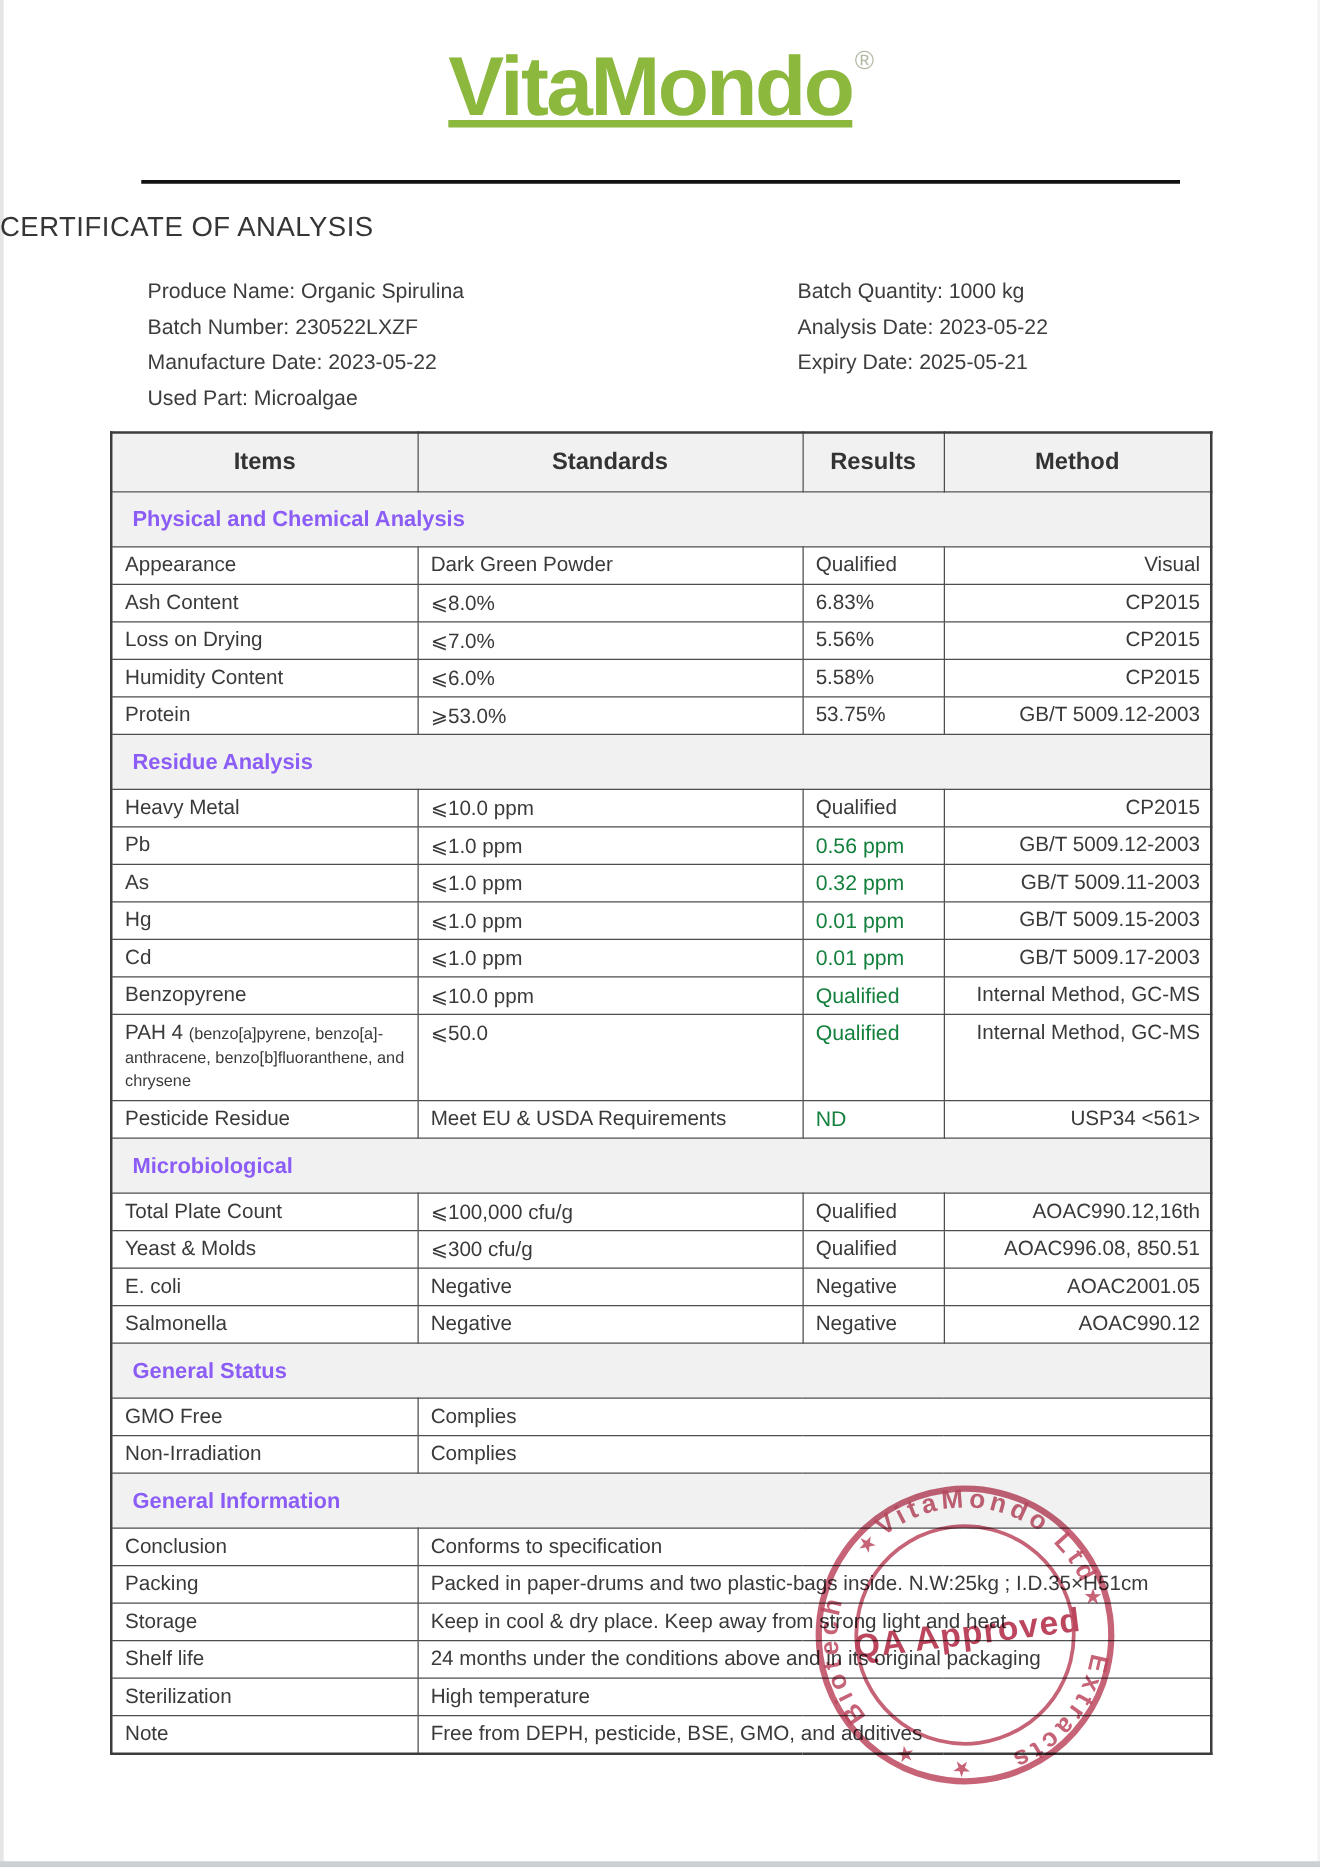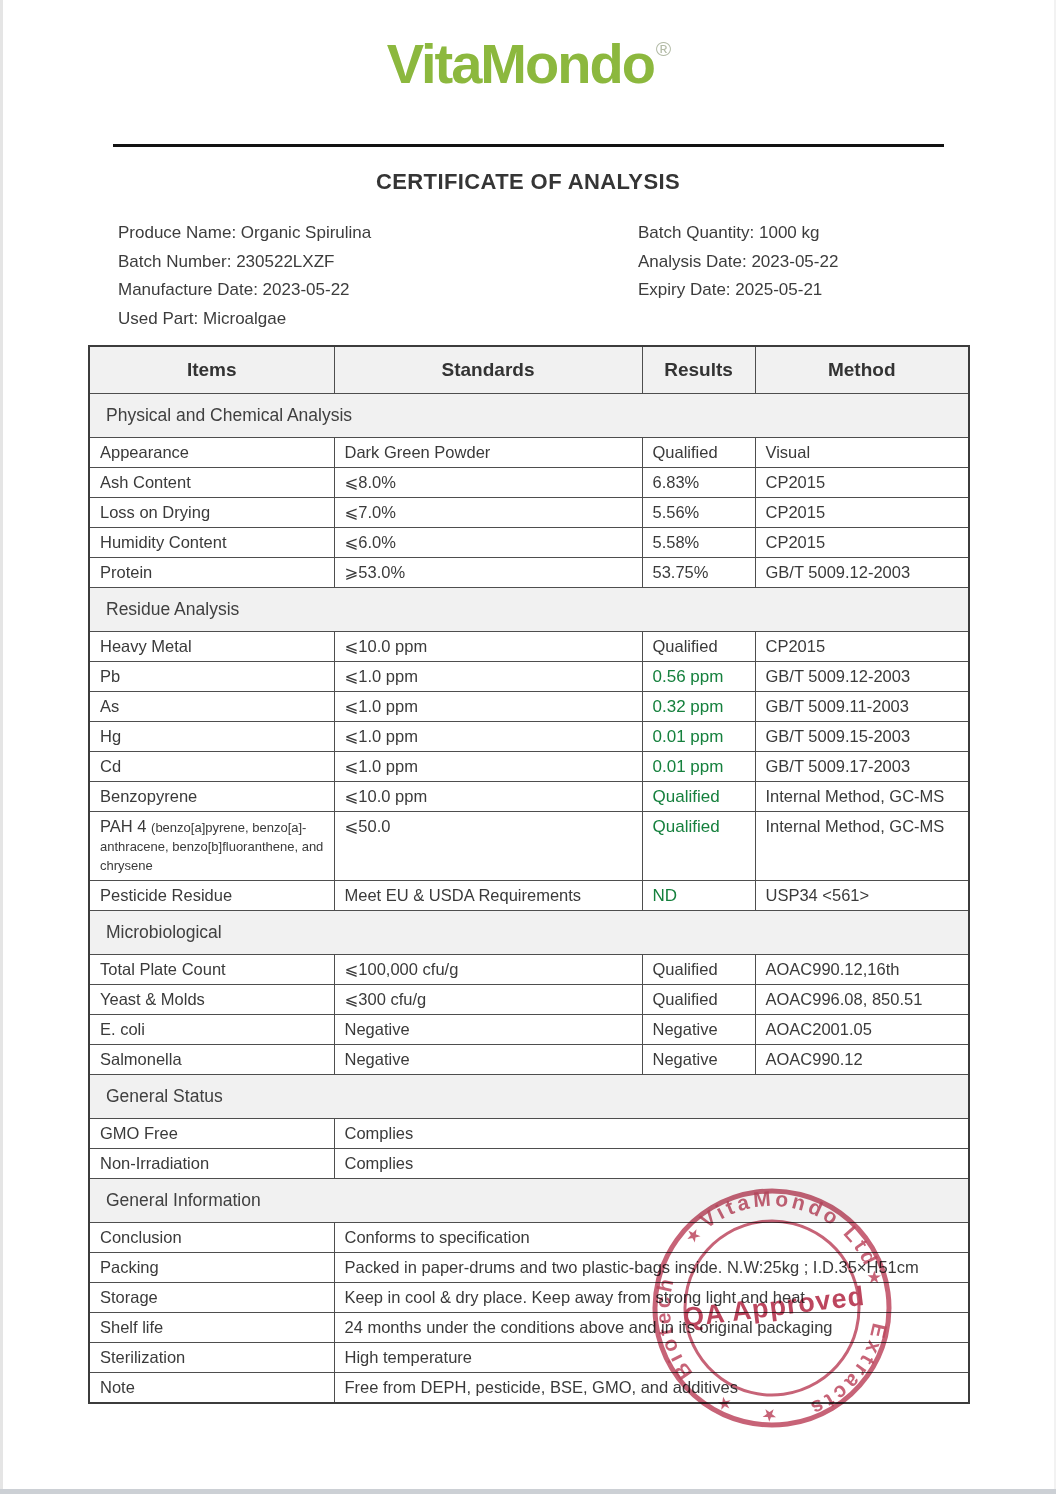--- a/index.html
+++ b/index.html
@@ -13,42 +13,42 @@
   .page{
     position:relative;width:1056px;height:1494px;background:#fff;overflow:hidden;
     font-family:"Liberation Sans",sans-serif;color:var(--text);
   }
   
   .edge-left{position:absolute;left:0;top:0;width:3px;height:100%;background:rgba(0,0,0,0.10);}
   .edge-right{position:absolute;right:0;top:0;width:2px;height:100%;background:rgba(0,0,0,0.05);}
   .edge-bottom{position:absolute;left:0;bottom:0;width:100%;height:5px;background:#ccd0d5;}
 
   .logo-row{position:absolute;top:36px;left:0;width:100%;text-align:center;line-height:1;}
-  .logo-text{font-size:56px;font-weight:bold;letter-spacing:-2px;color:var(--brand-green);}
+  .logo-text{font-size:67px;font-weight:bold;letter-spacing:-2px;color:var(--brand-green);text-decoration:underline;}
   .reg-mark{font-size:21px;color:#b3bba6;vertical-align:top;position:relative;top:2px;left:2px;font-weight:normal;}
 
   .divider{position:absolute;left:113px;top:144px;width:831px;height:3px;background:#121212;}
 
-  .doc-title{position:absolute;top:169px;left:0;width:100%;text-align:center;
-    font-size:22px;font-weight:bold;letter-spacing:0.4px;color:#353535;}
+  .doc-title{position:absolute;top:169px;left:0;width:100%;
+    font-size:22px;font-weight:normal;letter-spacing:0.4px;color:#353535;}
 
   .info-col{position:absolute;top:219px;font-size:17px;line-height:28.5px;color:#3c3c3c;}
   .info-left{left:118px;}
   .info-right{left:638px;}
 
   table.coa{position:absolute;top:345px;left:88px;width:880px;border-collapse:collapse;
     table-layout:fixed;border:2px solid #3c3c3c;}
   table.coa th,table.coa td{border:1px solid var(--border-color);font-size:16.5px;color:var(--text);
     padding:0 8px 0 10px;overflow:hidden;}
   table.coa th{height:46px;background:var(--section-bg);font-size:19px;font-weight:bold;
     text-align:center;color:#333;padding:0 8px;margin-top:28px;}
-  tr.section-row td{height:43px;background:var(--section-bg);font-weight:normal;font-size:17.5px;color:#404040;padding-left:16px;}
+  tr.section-row td{height:43px;background:var(--section-bg);font-weight:bold;font-size:17.5px;color:#8b5cf6;padding-left:16px;}
   tr.data-row td{height:29px;}
   tr.data-row.tall td{vertical-align:top;padding-top:5px;padding-bottom:5px;height:58px;}
-  td.method{text-align:left;padding:0 4px;margin-top:18px;}
+  td.method{text-align:right;padding:0 4px;margin-top:18px;}
   td.result.dark{color:#15803d;font-size:17px;}
   span.item-note{font-size:13px;}
 
   .stamp{position:absolute;left:642px;top:1178px;width:260px;height:260px;
     mix-blend-mode:multiply;opacity:0.9;pointer-events:none;}
   .stamp text{font-family:"Liberation Sans",sans-serif;font-weight:bold;fill:var(--stamp-red);}
   .stamp .ringtext{font-size:21px;letter-spacing:3.5px;}
   .stamp .star{font-size:15px;letter-spacing:0;}
   .stamp .center{font-size:27px;letter-spacing:1px;}
   .stamp circle{stroke:var(--stamp-red);fill:none;}

